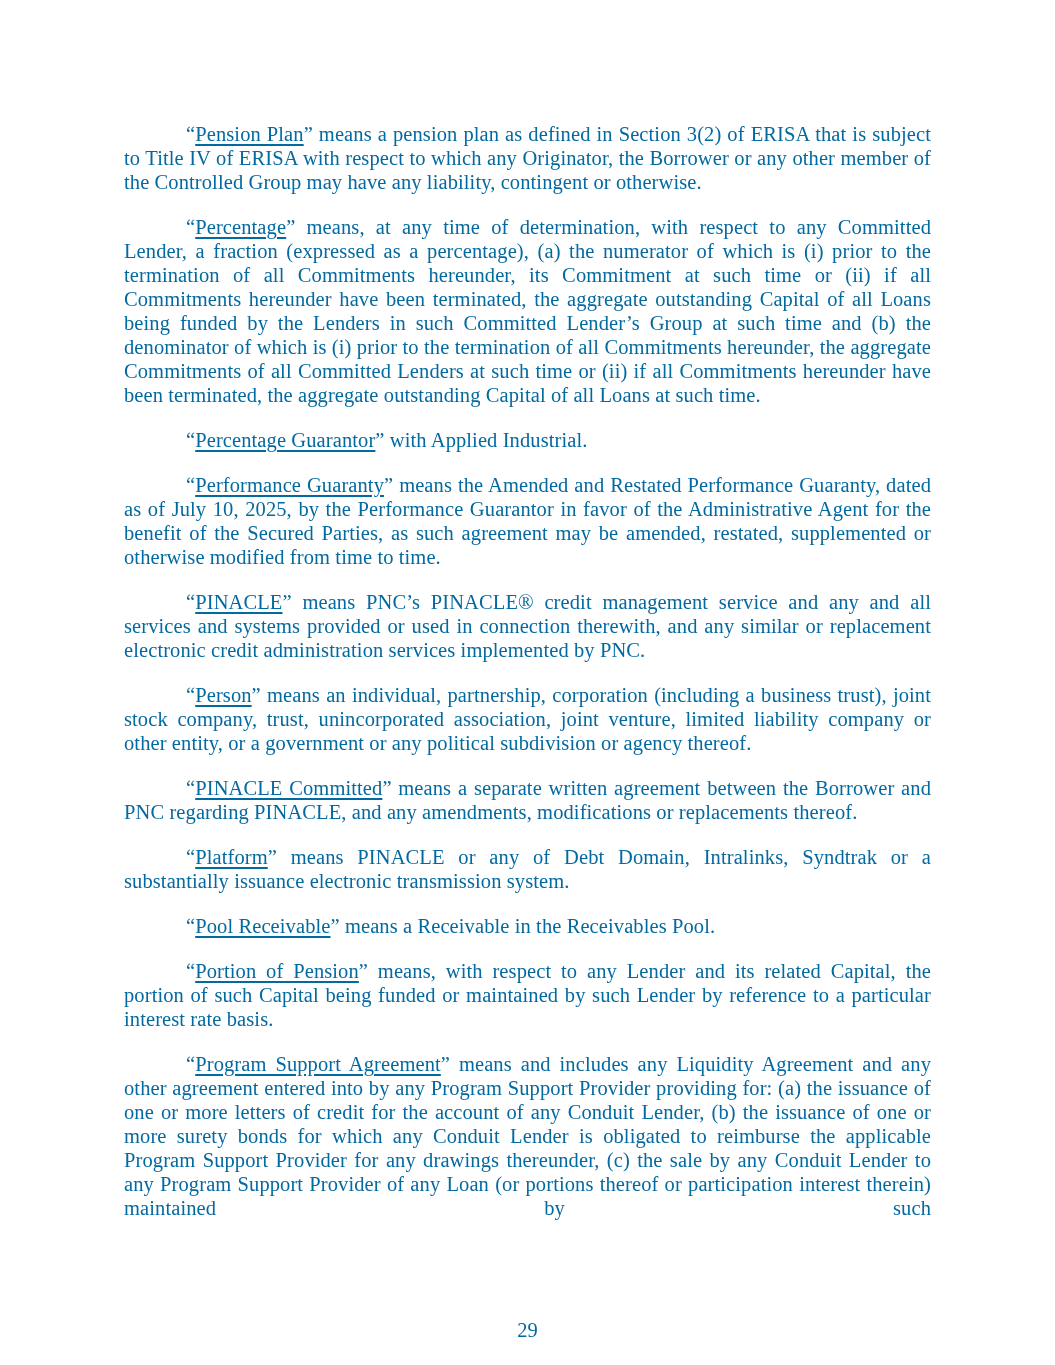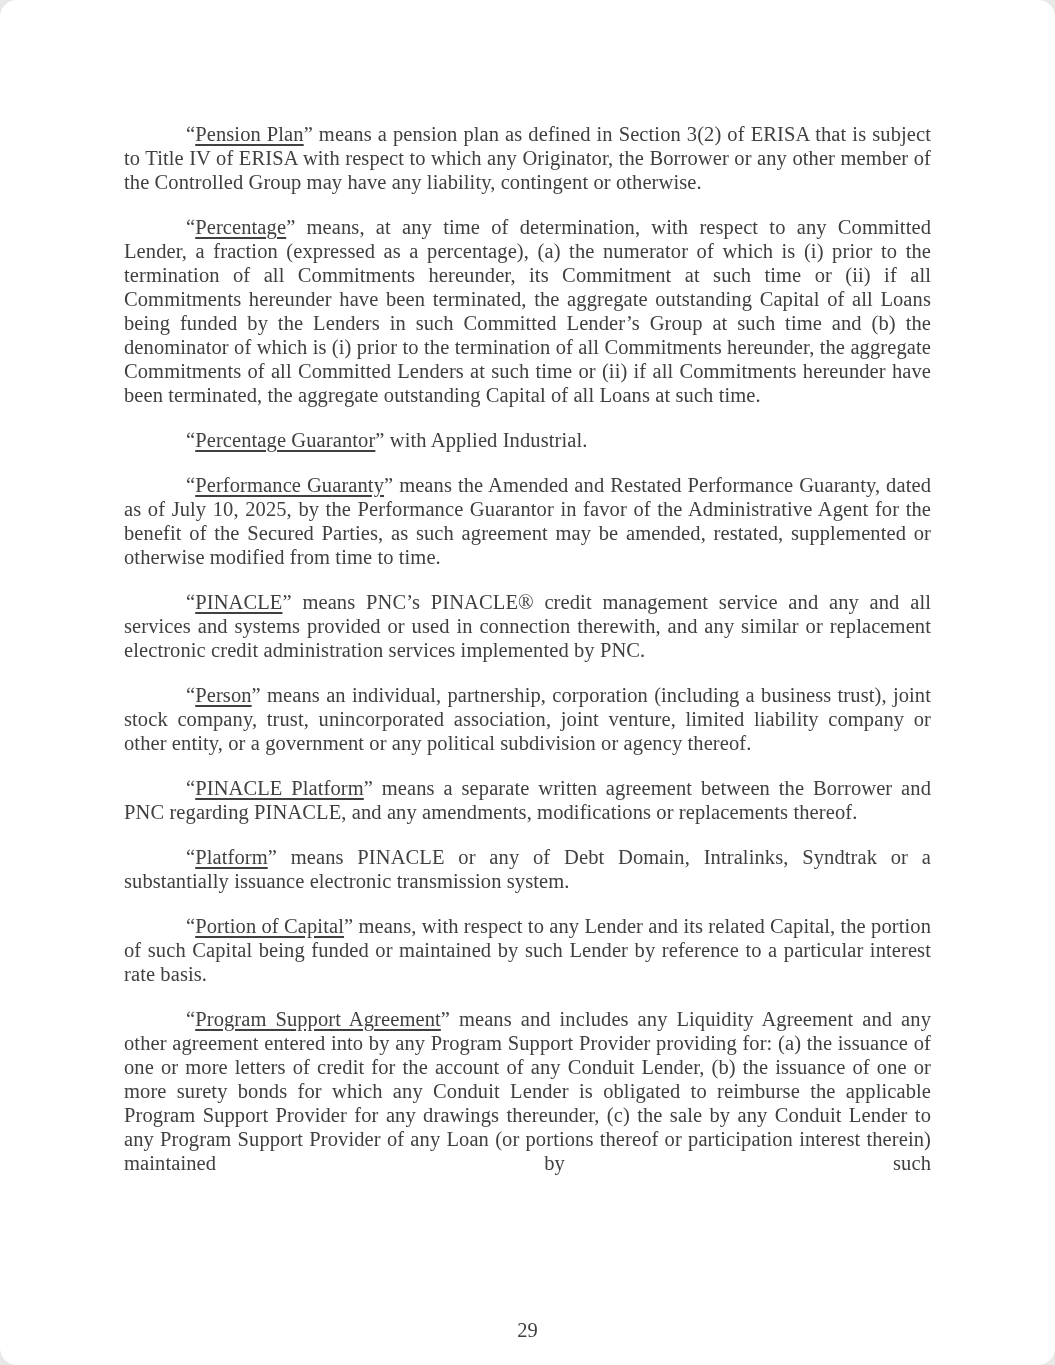--- a/index.html
+++ b/index.html
@@ -7,23 +7,22 @@
     padding: 0;
     background: #e8e8e8;
   }
   .page {
     position: relative;
     width: 1055px;
     height: 1365px;
     background: #ffffff;
     margin: 0 auto;
     font-family: "Liberation Serif", serif;
-    color: #404040;
+    color: #0369a1;
     overflow: hidden;
-    border-radius: 17px;
   }
   .doc-body {
     position: absolute;
     left: 124px;
     top: 122px;
     width: 807px;
   }
   .para {
     margin: 0 0 21px 0;
     font-size: 20.5px;
@@ -56,19 +55,20 @@
 <body>
 
 <div class="page">
   <div class="doc-body">
       <p class="para"><span>“</span><span class="defined-term">Pension Plan</span><span>” means a pension plan as defined in Section 3(2) of ERISA that is subject to Title IV of ERISA with respect to which any Originator, the Borrower or any other member of the Controlled Group may have any liability, contingent or otherwise.</span></p>
       <p class="para"><span>“</span><span class="defined-term">Percentage</span><span>” means, at any time of determination, with respect to any Committed Lender, a fraction (expressed as a percentage), (a) the numerator of which is (i) prior to the termination of all Commitments hereunder, its Commitment at such time or (ii) if all Commitments hereunder have been terminated, the aggregate outstanding Capital of all Loans being funded by the Lenders in such Committed Lender’s Group at such time and (b) the denominator of which is (i) prior to the termination of all Commitments hereunder, the aggregate Commitments of all Committed Lenders at such time or (ii) if all Commitments hereunder have been terminated, the aggregate outstanding Capital of all Loans at such time.</span></p>
       <p class="para"><span>“</span><span class="defined-term">Percentage Guarantor</span><span>” with Applied Industrial.</span></p>
       <p class="para"><span>“</span><span class="defined-term">Performance Guaranty</span><span>” means the Amended and Restated Performance Guaranty, dated as of July 10, 2025, by the Performance Guarantor in favor of the Administrative Agent for the benefit of the Secured Parties, as such agreement may be amended, restated, supplemented or otherwise modified from time to time.</span></p>
       <p class="para"><span>“</span><span class="defined-term">PINACLE</span><span>” means PNC’s PINACLE® credit management service and any and all services and systems provided or used in connection therewith, and any similar or replacement electronic credit administration services implemented by PNC.</span></p>
       <p class="para"><span>“</span><span class="defined-term">Person</span><span>” means an individual, partnership, corporation (including a business trust), joint stock company, trust, unincorporated association, joint venture, limited liability company or other entity, or a government or any political subdivision or agency thereof.</span></p>
-      <p class="para"><span>“</span><span class="defined-term">PINACLE Platform</span><span>” means a separate written agreement between the Borrower and PNC regarding PINACLE, and any amendments, modifications or replacements thereof.</span></p>
+      <p class="para"><span>“</span><span class="defined-term">PINACLE Committed</span><span>” means a separate written agreement between the Borrower and PNC regarding PINACLE, and any amendments, modifications or replacements thereof.</span></p>
       <p class="para"><span>“</span><span class="defined-term">Platform</span><span>” means PINACLE or any of Debt Domain, Intralinks, Syndtrak or a substantially issuance electronic transmission system.</span></p>
-      <p class="para"><span>“</span><span class="defined-term">Portion of Capital</span><span>” means, with respect to any Lender and its related Capital, the portion of such Capital being funded or maintained by such Lender by reference to a particular interest rate basis.</span></p>
+      <p class="para"><span>“</span><span class="defined-term">Pool Receivable</span><span>” means a Receivable in the Receivables Pool.</span></p>
+      <p class="para"><span>“</span><span class="defined-term">Portion of Pension</span><span>” means, with respect to any Lender and its related Capital, the portion of such Capital being funded or maintained by such Lender by reference to a particular interest rate basis.</span></p>
       <p class="para justify-last"><span>“</span><span class="defined-term">Program Support Agreement</span><span>” means and includes any Liquidity Agreement and any other agreement entered into by any Program Support Provider providing for:  (a) the issuance of one or more letters of credit for the account of any Conduit Lender, (b) the issuance of one or more surety bonds for which any Conduit Lender is obligated to reimburse the applicable Program Support Provider for any drawings thereunder, (c) the sale by any Conduit Lender to any Program Support Provider of any Loan (or portions thereof or participation interest therein) maintained by such</span></p>
     </div>
   <div class="page-number">29</div>
 </div>
 
 </body></html>

